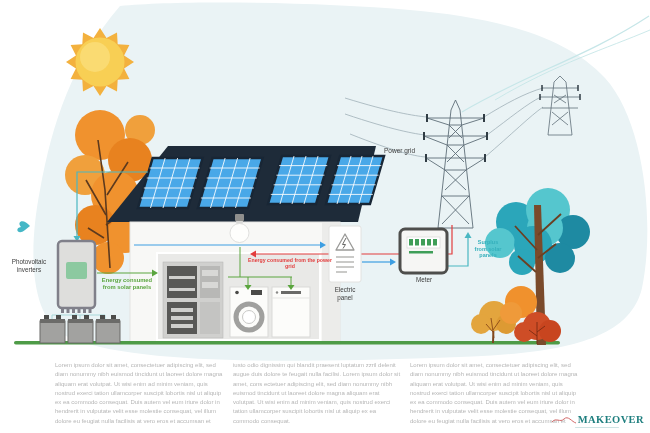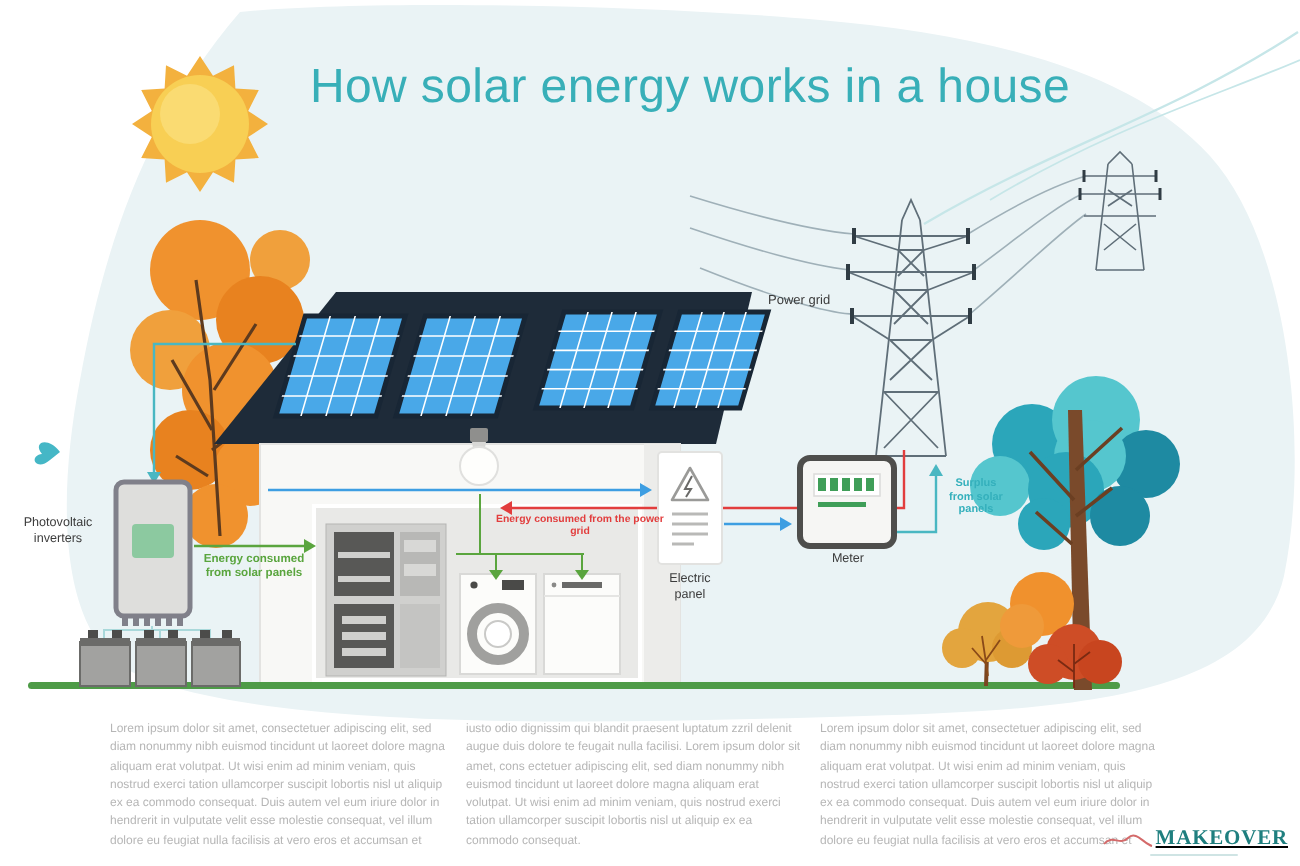--- a/index.html
+++ b/index.html
@@ -13,21 +13,21 @@
   .lab-pv{left:4px;top:258px;width:50px;}
   .lab-epanel{left:327px;top:286px;width:36px;}
   .lab-meter{left:404px;top:276px;width:40px;}
   .lab-pgrid{left:384px;top:147px;width:46px;text-align:left;font-size:6.5px;}
   .lab-green{left:96px;top:277px;width:62px;color:#5aa53e;font-size:5.8px;text-align:center;font-weight:700;}
   .lab-red{left:244px;top:257px;width:92px;color:#e23d3d;font-size:5.2px;text-align:center;font-weight:700;}
   .lab-teal{left:471px;top:239px;width:34px;color:#35b0bc;font-size:5.5px;text-align:center;font-weight:700;}
   .col{position:absolute;top:361px;width:172px;font-size:6px;line-height:1.55;
        color:#b6b6b6;text-align:left;z-index:5;}
   .col1{left:55px;} .col2{left:233px;width:170px;} .col3{left:410px;}
-  .logo{position:absolute;right:6px;bottom:5px;z-index:6;display:flex;flex-direction:column;align-items:center;text-decoration:underline;}
+  .logo{position:absolute;right:6px;bottom:5px;z-index:6;display:flex;flex-direction:column;align-items:center;}
   .logo-row{display:flex;align-items:center;gap:1px;}
   .logo-word{font-family:"Liberation Serif",serif;font-weight:700;font-size:10.5px;
              color:#1f7f7f;letter-spacing:.4px;}
   .logo-tagline{width:44px;height:1.5px;background:#cfe4e4;margin-top:1px;border-radius:1px;}
 </style>
 </head>
 <body>
 
 <div id="stage">
 
@@ -297,21 +297,20 @@
     <circle cx="550" cy="331" r="11" fill="#c8451f"></circle>
     <g stroke="#7a2a12" stroke-width="0.9" fill="none">
       <path d="M537,344 L537,322 M537,332 L545,326 M537,336 L529,330"></path>
     </g>
   </g>
 
   <path fill="#45b7c6" d="M30,226 C24,218 16,221 21,227 C14,228 18,236 25,230 L30,226 Z"></path>
 
 </svg>
 
-<div class="label title">How solar energy works in a house</div>
 <div class="label lab-dark lab-pv">Photovoltaic inverters</div>
 <div class="label lab-green">Energy consumed from solar panels</div>
 <div class="label lab-red">Energy consumed from the power grid</div>
 <div class="label lab-dark lab-epanel">Electric panel</div>
 <div class="label lab-dark lab-meter">Meter</div>
 <div class="label lab-dark lab-pgrid">Power grid</div>
 <div class="label lab-teal">Surplus from solar panels</div>
 
 <div class="col col1">Lorem ipsum dolor sit amet, consectetuer adipiscing elit, sed diam nonummy nibh euismod tincidunt ut laoreet dolore magna aliquam erat volutpat. Ut wisi enim ad minim veniam, quis nostrud exerci tation ullamcorper suscipit lobortis nisl ut aliquip ex ea commodo consequat. Duis autem vel eum iriure dolor in hendrerit in vulputate velit esse molestie consequat, vel illum dolore eu feugiat nulla facilisis at vero eros et accumsan et</div>
 <div class="col col2">iusto odio dignissim qui blandit praesent luptatum zzril delenit augue duis dolore te feugait nulla facilisi. Lorem ipsum dolor sit amet, cons ectetuer adipiscing elit, sed diam nonummy nibh euismod tincidunt ut laoreet dolore magna aliquam erat volutpat. Ut wisi enim ad minim veniam, quis nostrud exerci tation ullamcorper suscipit lobortis nisl ut aliquip ex ea commodo consequat.</div>

